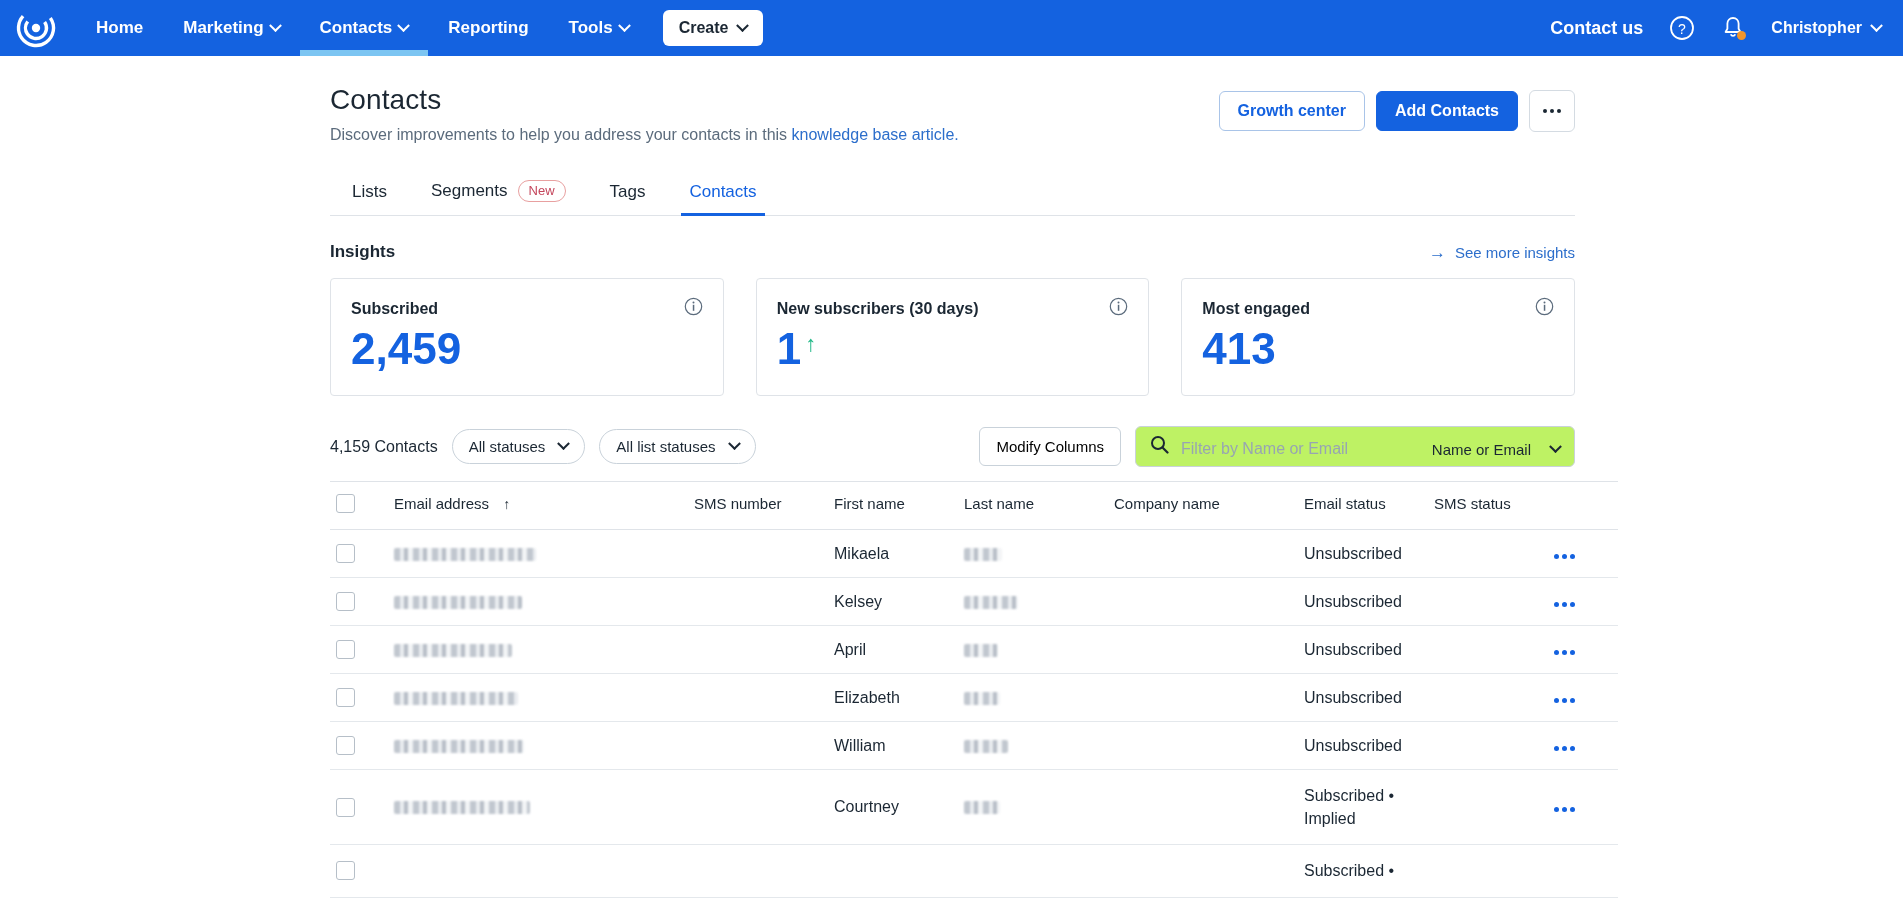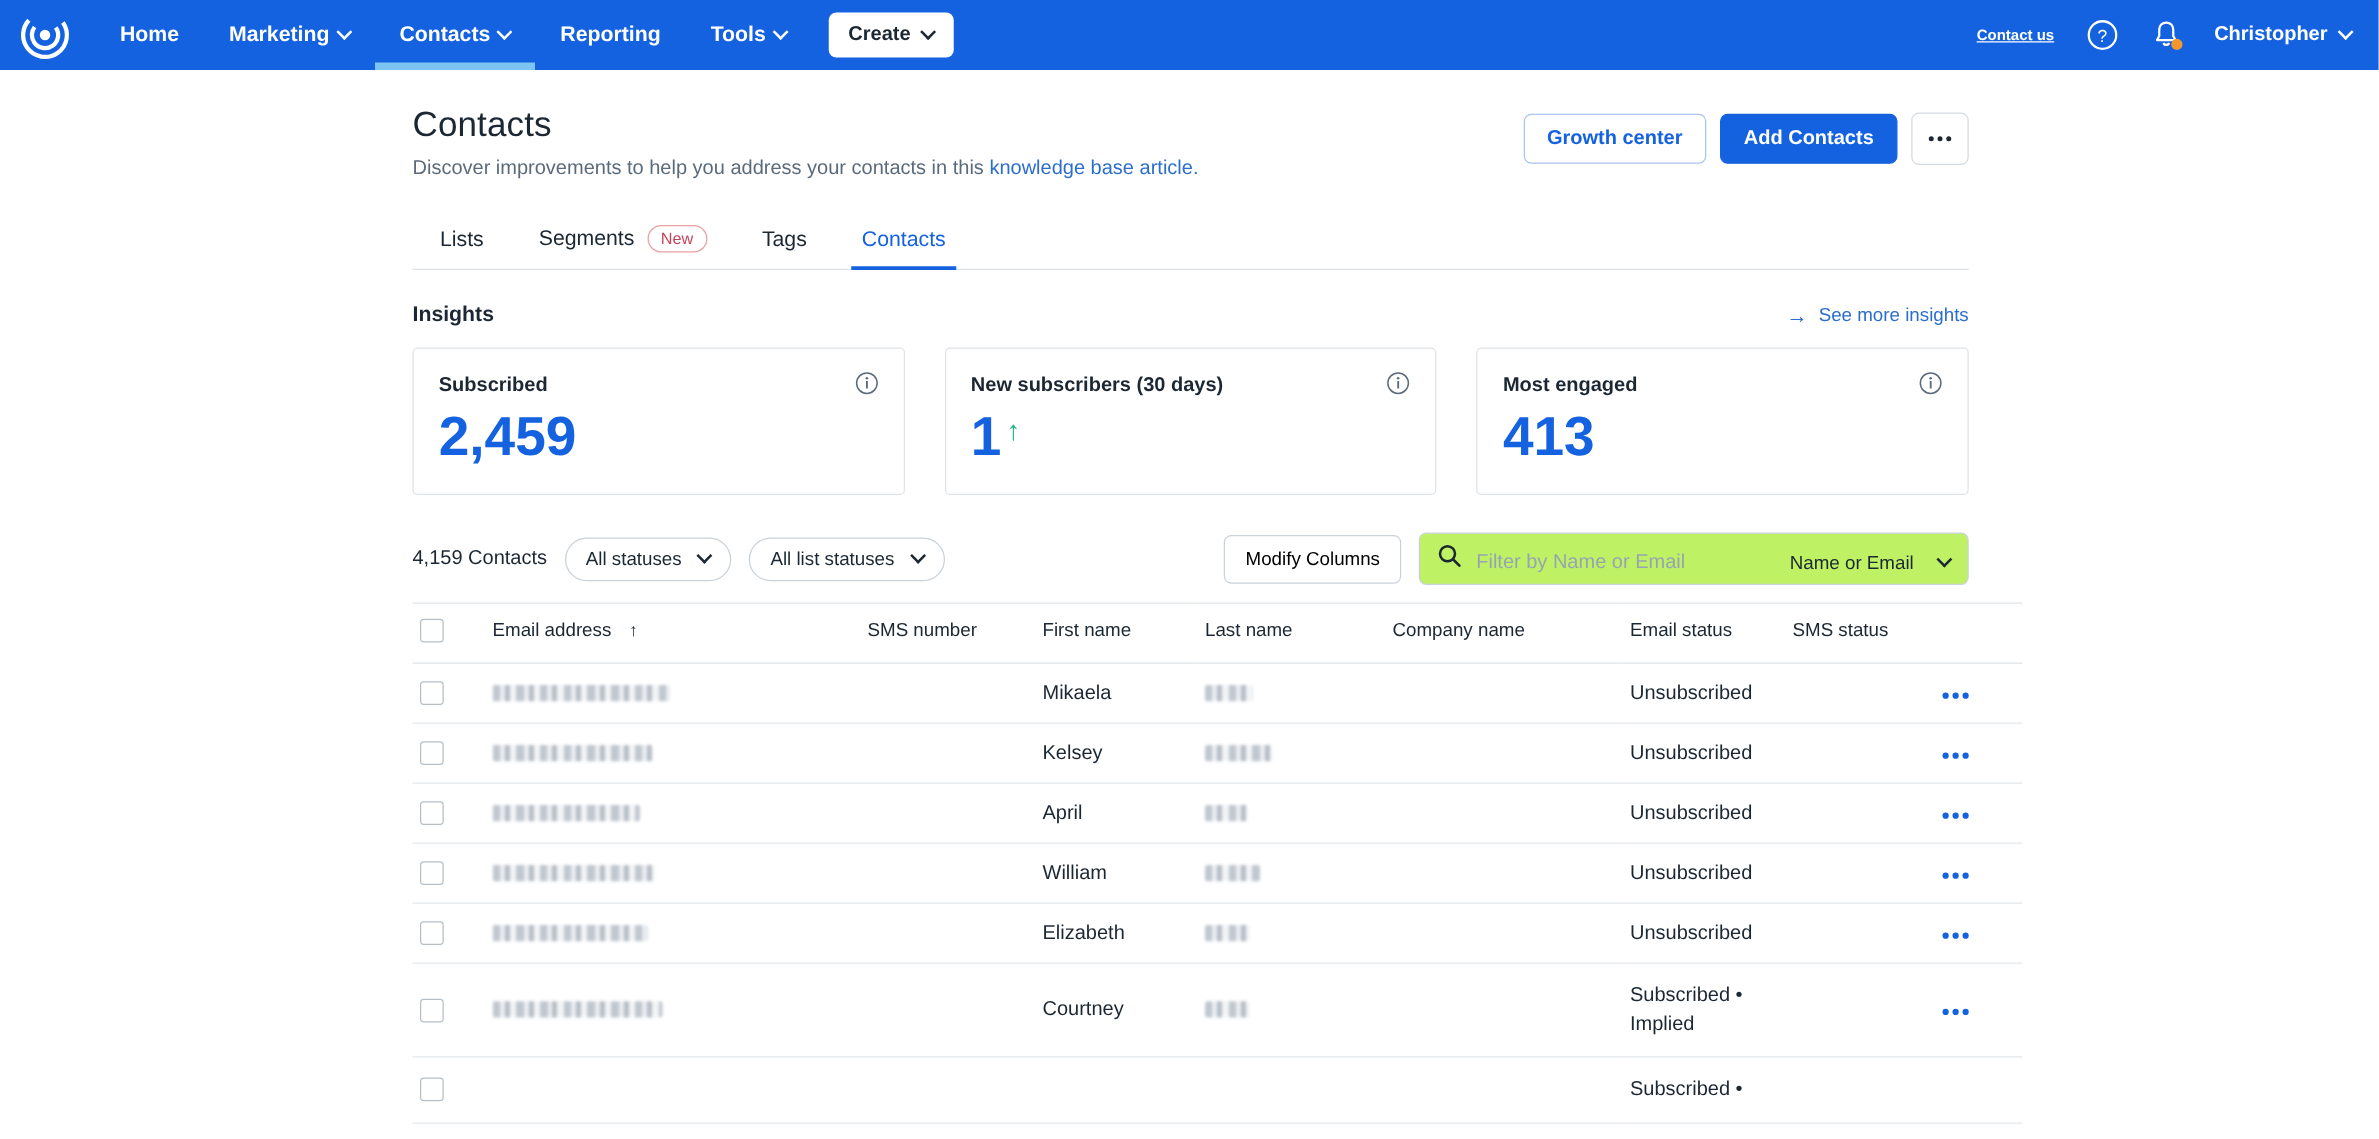--- a/index.html
+++ b/index.html
@@ -39,21 +39,21 @@
   .create-btn {
     margin-left: 14px;
     background: #ffffff; color: #1b2733;
     font-size: 16px; font-weight: 700;
     border-radius: 6px; padding: 9px 16px;
     display: flex; align-items: center; gap: 10px;
     cursor: pointer; border: none;
     font-family: "Liberation Sans", sans-serif;
   }
   .nav-right { margin-left: auto; display: flex; align-items: center; gap: 26px; }
-  .nav-link { color:#fff; font-size:12px; font-weight:700; cursor:pointer; white-space:nowrap;text-decoration:underline; }
+  .nav-link { color:#fff; font-size:18px; font-weight:700; cursor:pointer; white-space:nowrap; }
   .icon-btn { cursor: pointer; display: flex; align-items: center; position: relative; }
   .bell-dot { position:absolute; right:-1px; bottom:1px; width:9px; height:9px;
     border-radius:50%; background:#f2962d; }
   .user-menu { display:flex; align-items:center; gap:10px; color:#fff;
     font-size:16px; font-weight:700; cursor:pointer; }
 
   
   .page { padding: 0 0 0 0; }
   .content { width: 1245px; margin-left: 330px; padding-top: 28px; }
 
@@ -449,54 +449,54 @@
             <td class="kebab-cell"><span class="kebab">
                 <span></span>
                 <span></span>
                 <span></span>
               </span></td>
           </tr>
           <tr>
             <td>
               <span class="chk"></span>
             </td>
+            <td><span class="redact" style="width:124px"></span></td>
+            <td></td>
+            <td>Elizabeth</td>
+            <td><span class="redact" style="width:36px"></span></td>
+            <td></td>
+            <td>Unsubscribed</td>
+            <td></td>
+            <td class="kebab-cell"><span class="kebab">
+                <span></span>
+                <span></span>
+                <span></span>
+              </span></td>
+          </tr>
+          <tr>
+            <td>
+              <span class="chk"></span>
+            </td>
             <td><span class="redact" style="width:130px"></span></td>
             <td></td>
             <td>William</td>
             <td><span class="redact" style="width:44px"></span></td>
             <td></td>
             <td>Unsubscribed</td>
             <td></td>
             <td class="kebab-cell"><span class="kebab">
                 <span></span>
                 <span></span>
                 <span></span>
               </span></td>
           </tr>
           <tr>
             <td>
               <span class="chk"></span>
             </td>
-            <td><span class="redact" style="width:124px"></span></td>
-            <td></td>
-            <td>Elizabeth</td>
-            <td><span class="redact" style="width:36px"></span></td>
-            <td></td>
-            <td>Unsubscribed</td>
-            <td></td>
-            <td class="kebab-cell"><span class="kebab">
-                <span></span>
-                <span></span>
-                <span></span>
-              </span></td>
-          </tr>
-          <tr>
-            <td>
-              <span class="chk"></span>
-            </td>
             <td><span class="redact" style="width:136px"></span></td>
             <td></td>
             <td>Courtney</td>
             <td><span class="redact" style="width:36px"></span></td>
             <td></td>
             <td><span class="status-two">Subscribed •<br>Implied</span></td>
             <td></td>
             <td class="kebab-cell"><span class="kebab">
                 <span></span>
                 <span></span>

